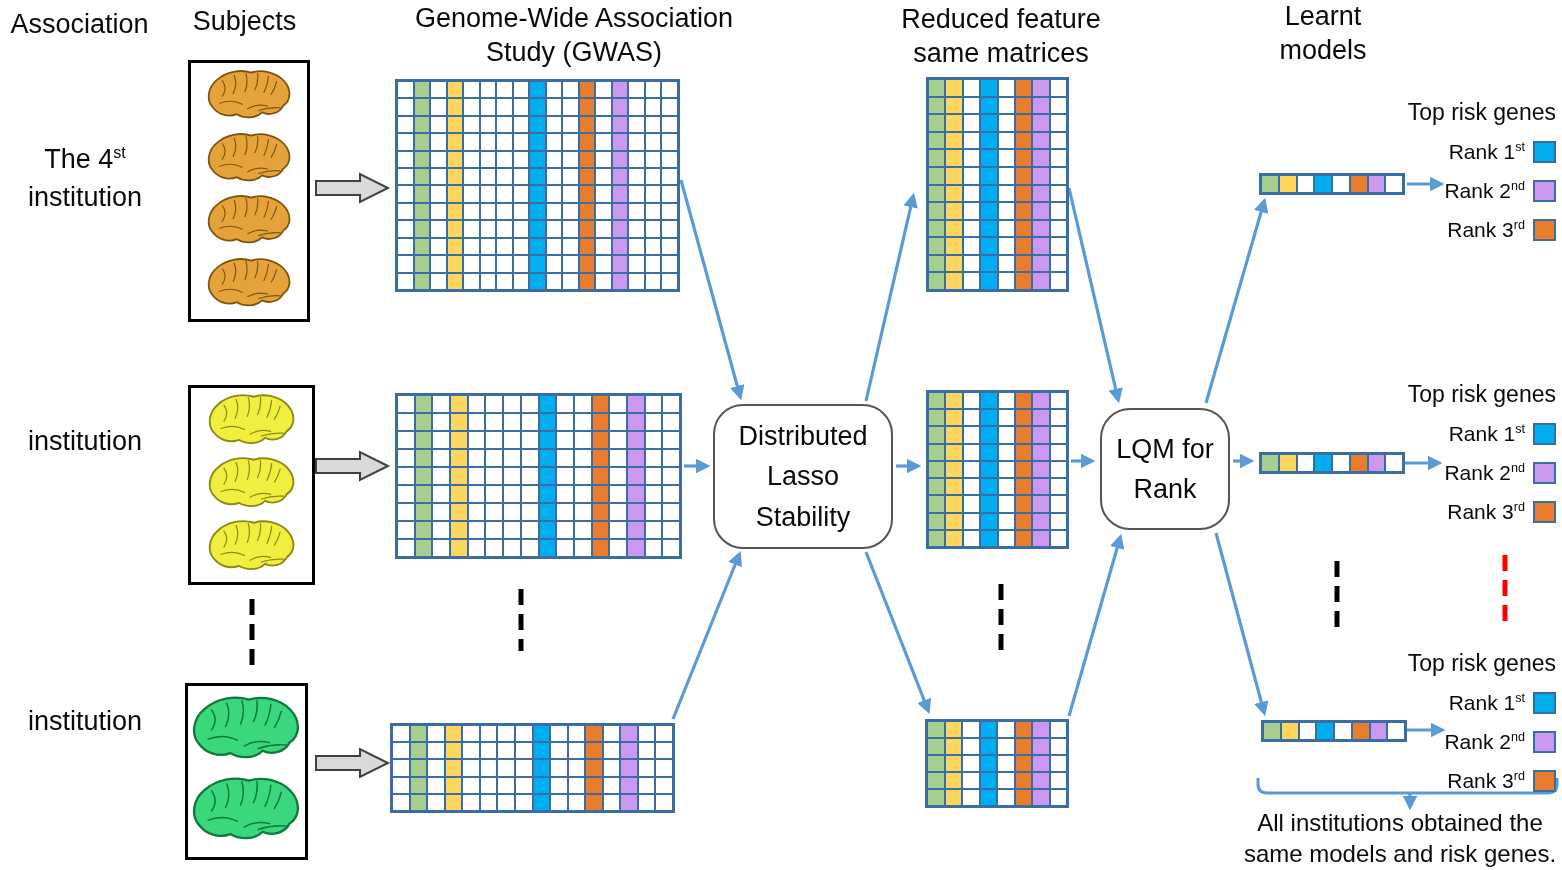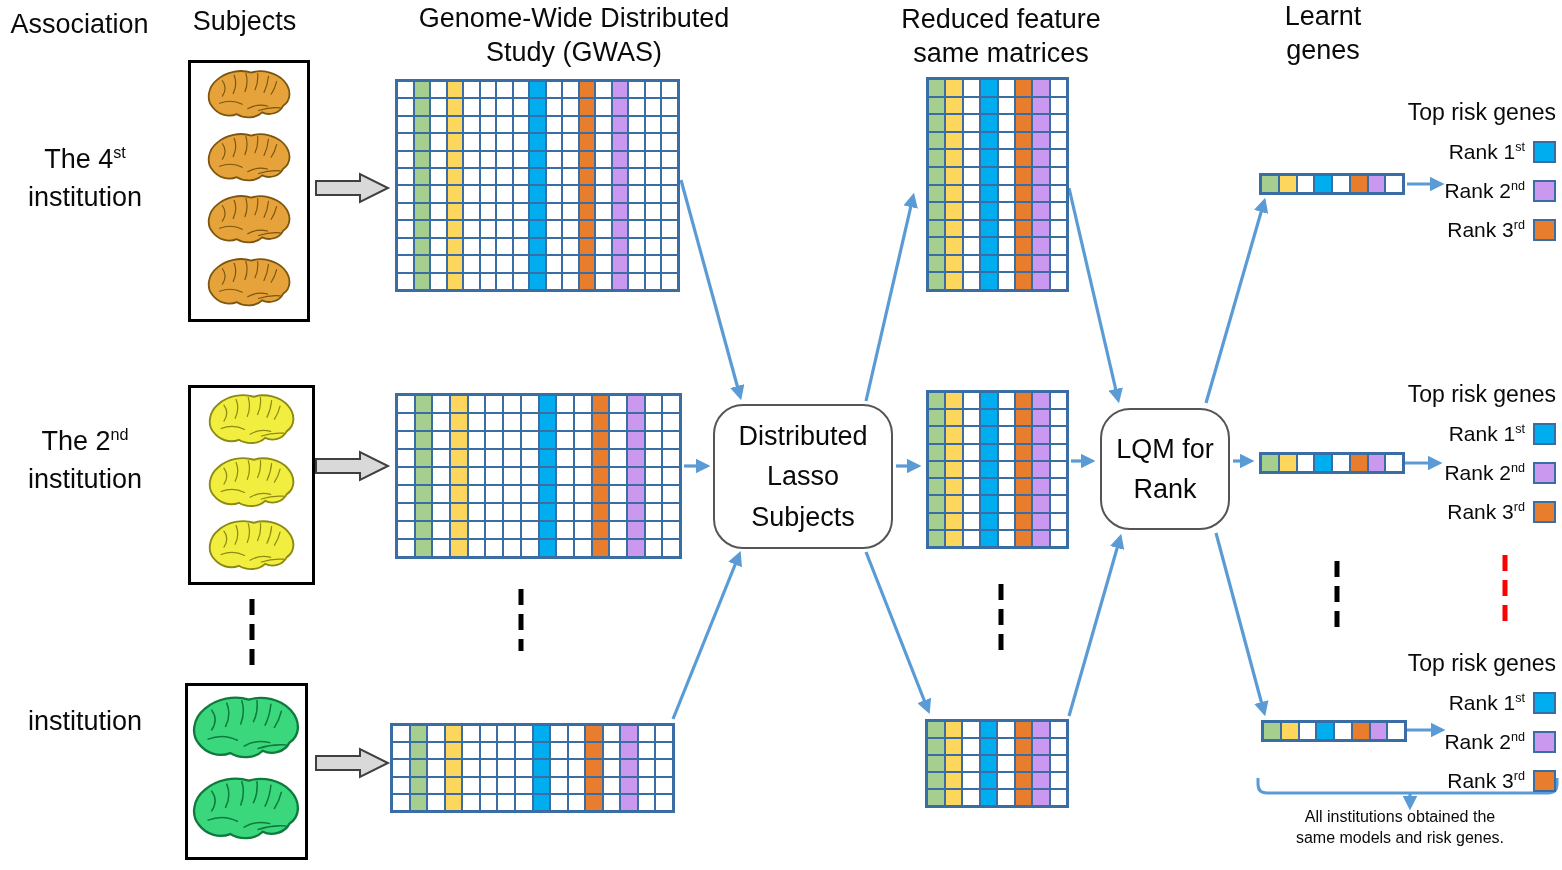--- a/index.html
+++ b/index.html
@@ -25,21 +25,21 @@
   .proc-box{
     background:#fff;border:2px solid #555;border-radius:30px;box-sizing:border-box;
     display:flex;align-items:center;justify-content:center;text-align:center;
     font-size:27px;line-height:1.5;white-space:pre-line;
   }
   .legend{width:150px;right:6px;text-align:right;}
   .legend-title{font-size:23px;line-height:1.1;margin-bottom:6px;}
   .legend-row{display:flex;justify-content:flex-end;align-items:center;gap:8px;height:24px;margin-top:15px;}
   .legend-label{font-size:21px;}
   .swatch{width:23px;height:22px;border:2px solid var(--grid_border);box-sizing:border-box;display:inline-block;}
-  .note{font-size:16px;line-height:1.3;text-align:center;white-space:pre-line;}
+  .note{font-size:24px;line-height:1.3;text-align:center;white-space:pre-line;}
   .overlay{position:absolute;left:0;top:0;pointer-events:none;}
   .blue-line{stroke:var(--arrow_blue);stroke-width:3.2;fill:none;}
   .ah-fill{fill:var(--arrow_blue);}
   .dash-black{stroke:var(--dash_black);stroke-width:5;stroke-dasharray:16 9;fill:none;}
   .dash-red{stroke:var(--dash_red);stroke-width:5;stroke-dasharray:16 9;fill:none;}
   .flow-arrow{fill:var(--flow_arrow_fill);stroke:var(--flow_arrow_border);stroke-width:2;}
   .bracket{stroke:var(--arrow_blue);stroke-width:3;fill:none;}
 </style>
 </head>
 <body>
@@ -78,33 +78,32 @@
     <line class="dash-black" x1="1001" y1="584" x2="1001" y2="656"></line>
     <line class="dash-black" x1="1337" y1="561" x2="1337" y2="633"></line>
     <line class="dash-red" x1="1505" y1="555" x2="1505" y2="627"></line>
 
     <path class="bracket" d="M1258,778 v6 q0,9 9,9 h281 q9,0 9,-9 v-6"></path>
     <line class="blue-line" marker-end="url(#ah)" x1="1410" y1="793" x2="1410" y2="806"></line>
   </svg>
 
   <div class="abs hdr" style="left:2px;top:8px;width:155px;">Association</div>
   <div class="abs hdr" style="left:182px;top:5px;width:125px;">Subjects</div>
-  <div class="abs hdr" style="left:390px;top:2px;width:368px;">Genome-Wide Distributed
+  <div class="abs hdr" style="left:390px;top:2px;width:368px;">Genome-Wide Association
 Study (GWAS)</div>
   <div class="abs hdr" style="left:877px;top:3px;width:248px;">Reduced feature
 same matrices</div>
   <div class="abs hdr" style="left:1266px;top:0px;width:114px;">Learnt
-genes</div>
+models</div>
 
   <div class="abs inst-label" style="left:0px;top:140px;width:170px;">
     <div><span>The 4</span><span class="mvar"></span><sup>st</sup></div>
     <div>institution</div>
   </div>
   <div class="abs inst-label" style="left:0px;top:422px;width:170px;">
-    <div><span>The 2</span><span class="mvar"></span><sup>nd</sup></div>
     <div>institution</div>
   </div>
   <div class="abs inst-label" style="left:0px;top:702px;width:170px;">
     <div>institution</div>
   </div>
 
   <div class="abs subjects-box" style="left:188px;top:60px;width:122px;height:262px;">
       <svg width="91" height="56" viewBox="0 0 100 62">
     <path d="M9,42 C2,34 4,20 14,12 C24,3 40,0 52,4 C64,0 80,4 88,13 C97,23 96,35 87,41 C83,49 72,52 64,48 C57,55 44,55 36,50 C26,54 15,50 9,42 Z" fill="#e7a33b" stroke="#7c560e" stroke-width="2"></path>
     <path d="M20,13 Q26,21 20,30 M33,7 Q37,17 32,27 M46,5 Q49,15 45,25 M59,5 Q60,15 56,23 M71,8 Q70,18 66,26 M80,14 Q78,22 74,28 M17,38 Q30,33 42,39 M48,44 Q58,38 70,41 M60,46 Q72,42 84,43" stroke="#7c560e" fill="none" stroke-width="1.3" stroke-linecap="round"></path>
@@ -577,21 +576,21 @@
       <div class="cell" style="background: rgb(255, 255, 255);"></div>
       <div class="cell" style="background: rgb(232, 126, 45);"></div>
       <div class="cell" style="background: rgb(255, 255, 255);"></div>
       <div class="cell" style="background: rgb(203, 152, 240);"></div>
       <div class="cell" style="background: rgb(255, 255, 255);"></div>
       <div class="cell" style="background: rgb(255, 255, 255);"></div>
     </div>
 
   <div class="abs proc-box" style="left:713px;top:404px;width:180px;height:145px;">Distributed
 Lasso
-Subjects</div>
+Stability</div>
   <div class="abs proc-box" style="left:1100px;top:408px;width:130px;height:122px;">LQM for
 Rank</div>
 
   <div class="abs matrix" style="left: 926px; top: 77px; width: 143px; height: 215px; grid-template-columns: repeat(8, 1fr); grid-template-rows: repeat(12, 1fr);">
       <div class="cell" style="background: rgb(166, 206, 142);"></div>
       <div class="cell" style="background: rgb(252, 214, 93);"></div>
       <div class="cell" style="background: rgb(255, 255, 255);"></div>
       <div class="cell" style="background: rgb(0, 174, 239);"></div>
       <div class="cell" style="background: rgb(255, 255, 255);"></div>
       <div class="cell" style="background: rgb(232, 126, 45);"></div>

